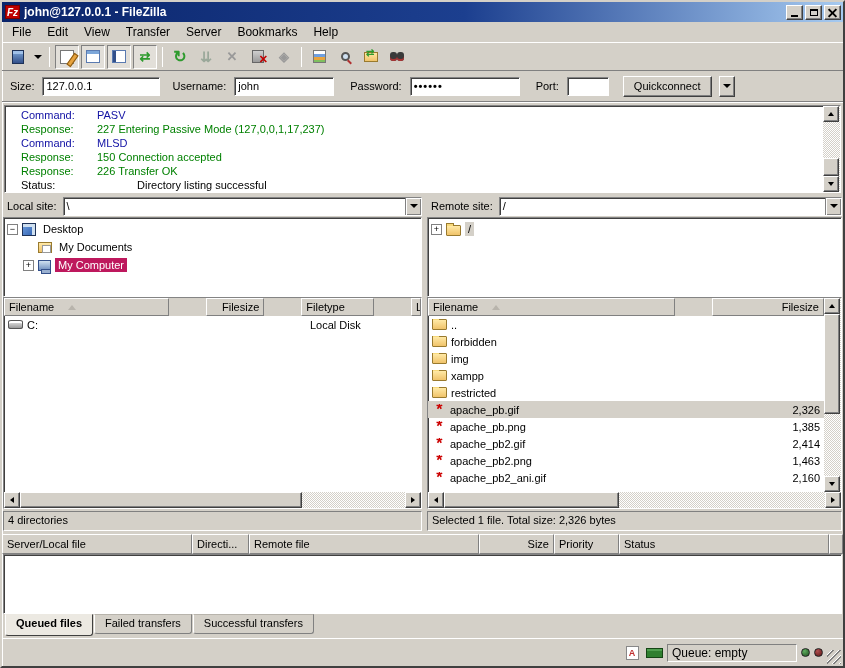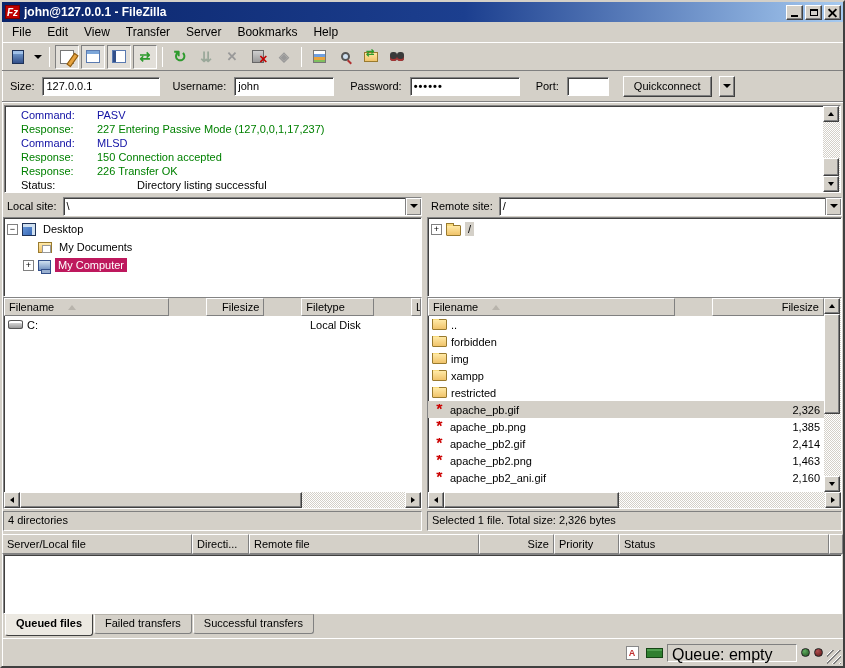--- a/index.html
+++ b/index.html
@@ -146,21 +146,21 @@
   .queue-body { flex:0 0 auto; height:60px; background:#fff; border:1px solid; border-color:#848484 #fff #fff #848484; box-shadow:inset 1px 1px 0 #404040; margin:0 1px; }
   .tabs { height:24px; flex:0 0 auto; display:flex; align-items:flex-start; padding-left:3px; gap:1px; }
   .tab { height:20px; padding:2px 10px; background:#d4d0c8; border:1px solid; border-color:#d4d0c8 #808080 #808080 #fff; border-top-color:#b8b4ac; border-radius:0 0 3px 3px; }
   .tab.active { background:#ece9e2; font-weight:bold; border-color:#ece9e2 #404040 #404040 #fff; height:22px; }
 
   
   .statusbar { flex:1; display:flex; align-items:center; justify-content:flex-end; gap:4px; padding:2px 2px 2px 4px; border-top:1px solid #fff; }
   .st-icon { width:18px; height:16px; display:flex; align-items:center; justify-content:center; }
   .ic-type { width:13px; height:14px; background:#fff; border:1px solid #888; color:#c03030; font-size:9px; font-weight:bold; text-align:center; line-height:13px; }
   .ic-speed { width:17px; height:10px; background:#2f7f2f; border:1px solid #154515; box-shadow:inset 0 2px 0 #4f9f4f; }
-  .queue-status-field { width:130px; height:18px; border:1px solid; border-color:#808080 #fff #fff #808080; padding:1px 4px; font-size:16px; }
+  .queue-status-field { width:130px; height:18px; border:1px solid; border-color:#808080 #fff #fff #808080; padding:1px 4px; font-size:12px; }
   .led { width:9px; height:9px; border-radius:50%; border:1px solid #222; }
   .led-green { background:radial-gradient(circle at 35% 30%, #5fae5f, #1e4f1e); }
   .led-red { background:radial-gradient(circle at 35% 30%, #b05050, #5a1515); }
   .grip { width:14px; height:14px; align-self:flex-end;
           background:repeating-linear-gradient(135deg, transparent 0 3px, #fff 3px 4px, #808080 4px 5px); }
 </style>
 </head>
 <body>
 
 <div class="window">

